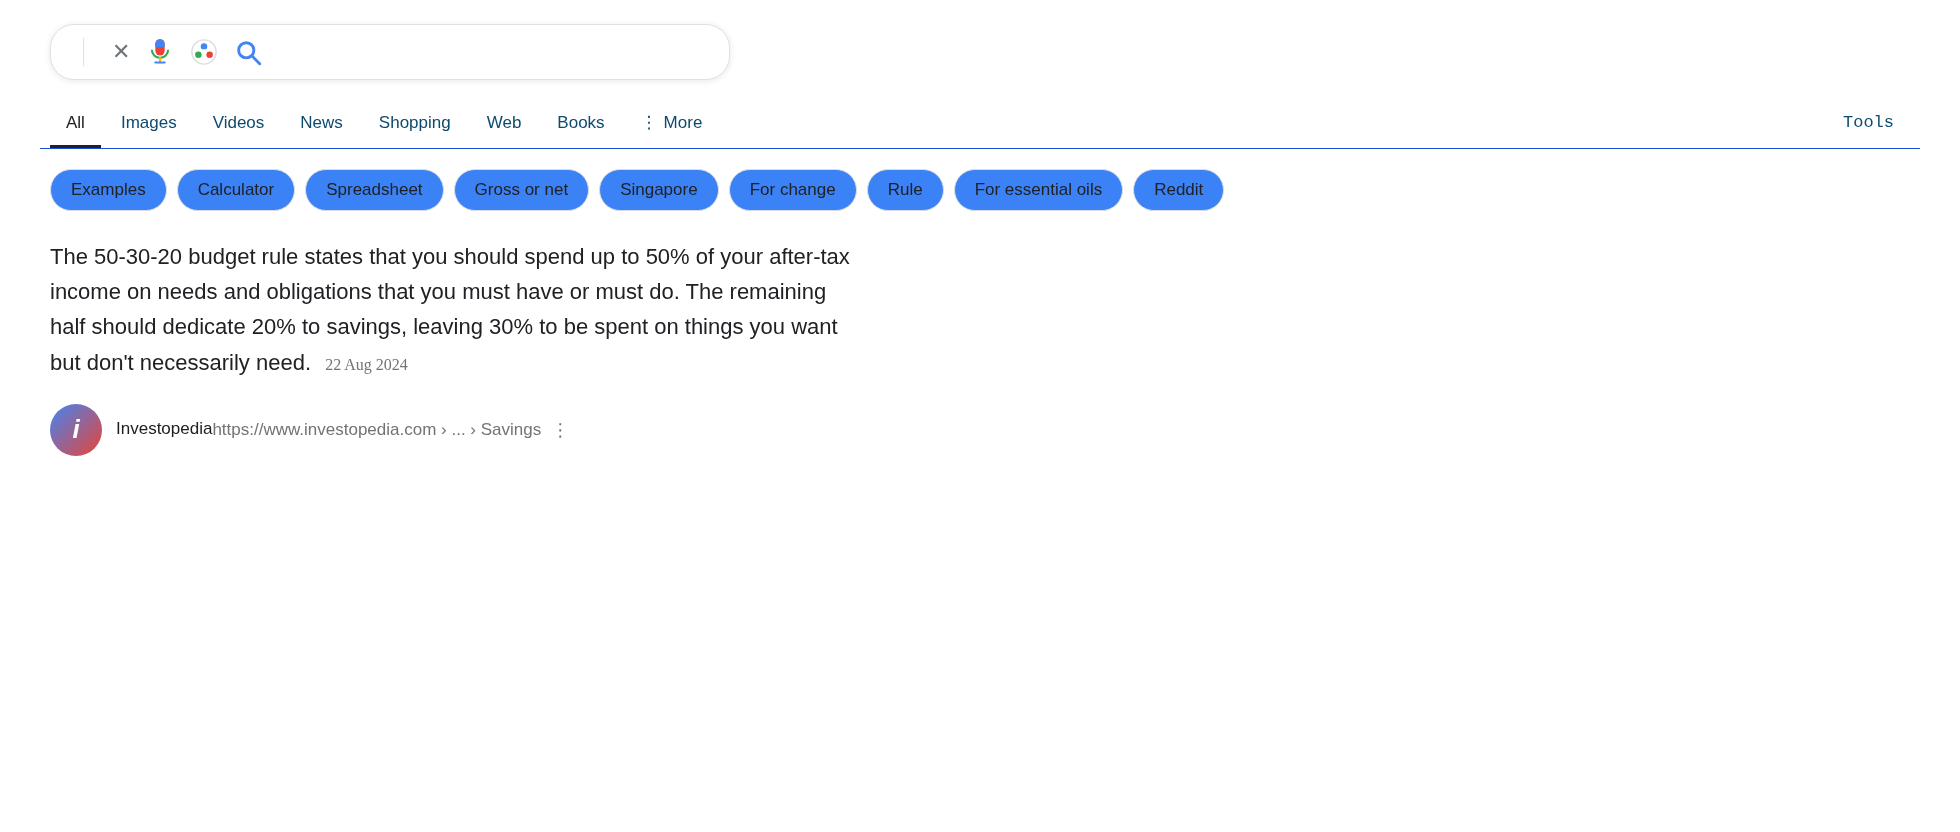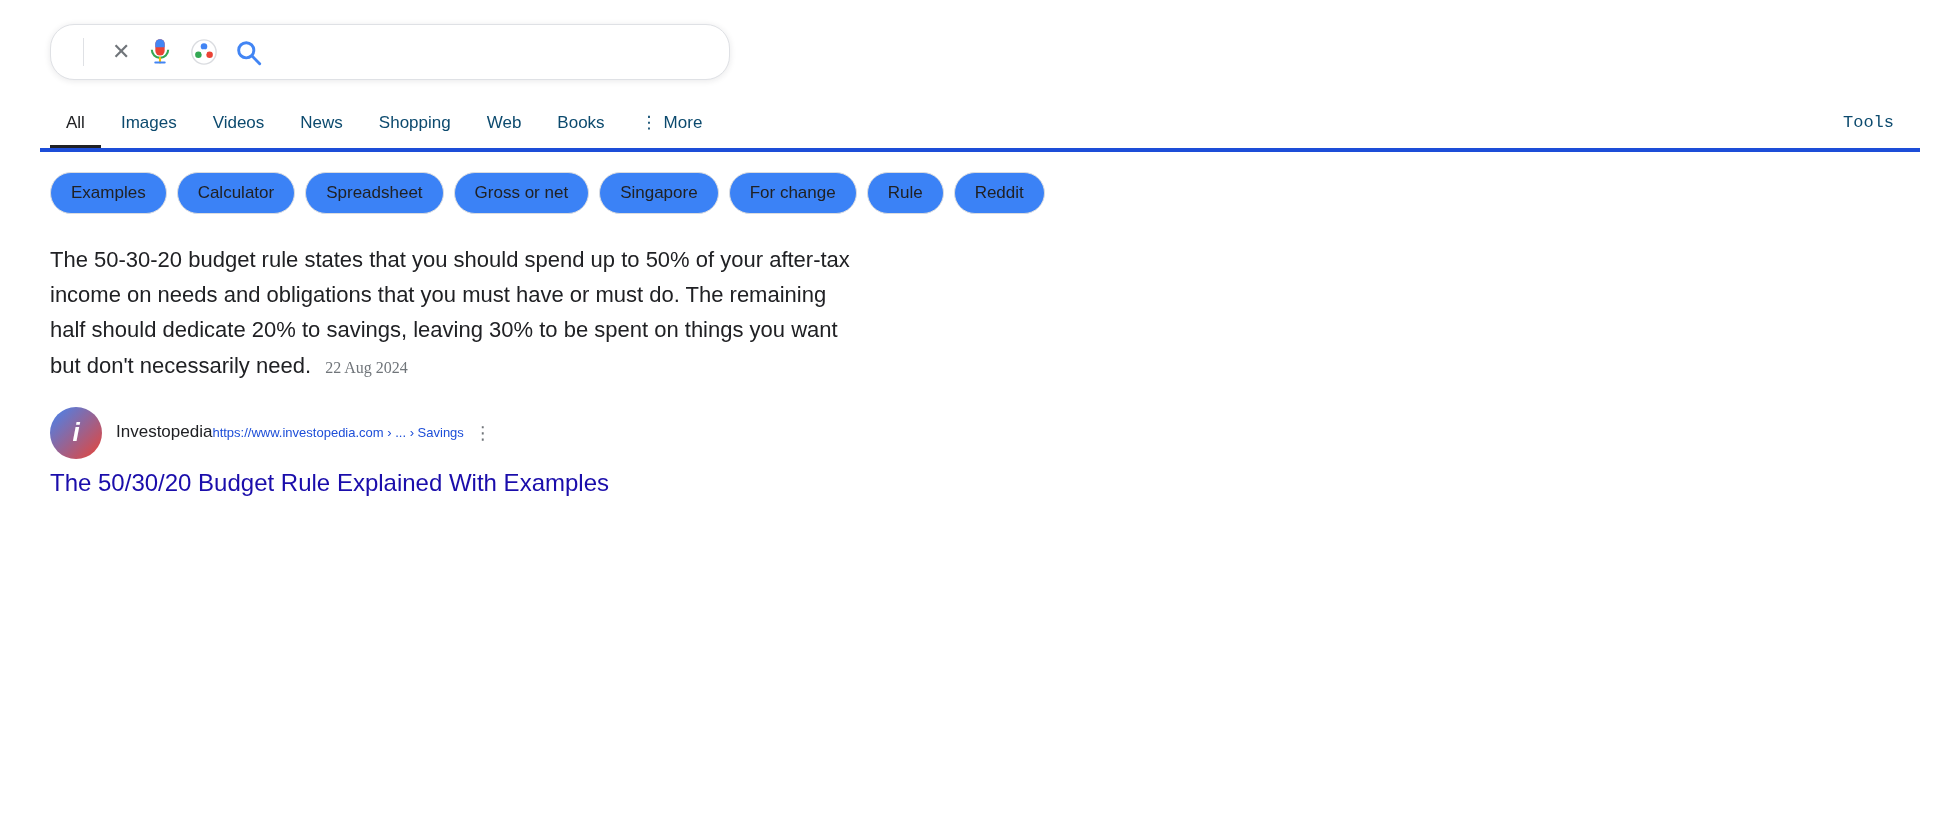--- a/index.html
+++ b/index.html
@@ -80,21 +80,21 @@
     .search-btn-icon {
       width: 28px;
       height: 28px;
       cursor: pointer;
     }
 
     
     .nav-tabs {
       display: flex;
       align-items: center;
-      border-bottom: 4px solid #1d4ed8;
+      border-bottom: 1px solid #1d4ed8;
       margin-bottom: 20px;
       padding: 0 10px;
       gap: 4px;
     }
 
     .nav-tab {
       padding: 12px 16px;
       font-size: 17px;
       color: #0c4a6e;
       cursor: pointer;
@@ -189,22 +189,22 @@
       color: #202124;
     }
 
     .source-url-row {
       display: flex;
       align-items: center;
       gap: 10px;
     }
 
     .source-url {
-      font-size: 13px;
-      color: #1d4ed8;
+      font-size: 17px;
+      color: #737373;
     }
 
     .source-menu-icon {
       font-size: 18px;
       color: #70757a;
       cursor: pointer;
     }
 
     .result-title {
       font-size: 24px;
@@ -264,20 +264,21 @@
 </nav>
 
 <div class="suggestion-pills">
   <span class="pill">Examples</span>
   <span class="pill">Calculator</span>
   <span class="pill">Spreadsheet</span>
   <span class="pill">Gross or net</span>
   <span class="pill">Singapore</span>
   <span class="pill">For change</span>
   <span class="pill">Rule</span>
+  <span class="pill">For essential oils</span>
   <span class="pill">Reddit</span>
 </div>
 
 <div class="main-content">
 
   <p class="featured-snippet">
     <span>The 50-30-20 budget rule states that you should spend up to 50% of your after-tax income on needs and obligations that you must have or must do. The remaining half should dedicate 20% to savings, leaving 30% to be spent on things you want but don't necessarily need.</span>
     <span class="snippet-date">22 Aug 2024</span>
   </p>
 
@@ -287,14 +288,13 @@
     </div>
     <div class="source-info">
       <span class="source-name">Investopedia</span>
       <div class="source-url-row">
         <span class="source-url">https://www.investopedia.com › ... › Savings</span>
         <span class="source-menu-icon">⋮</span>
       </div>
     </div>
   </div>
 
-  <a class="result-title" href="#">The 50/30/20 Budget Rule Explained With Examples</a>
 </div>
 
 </body></html>

